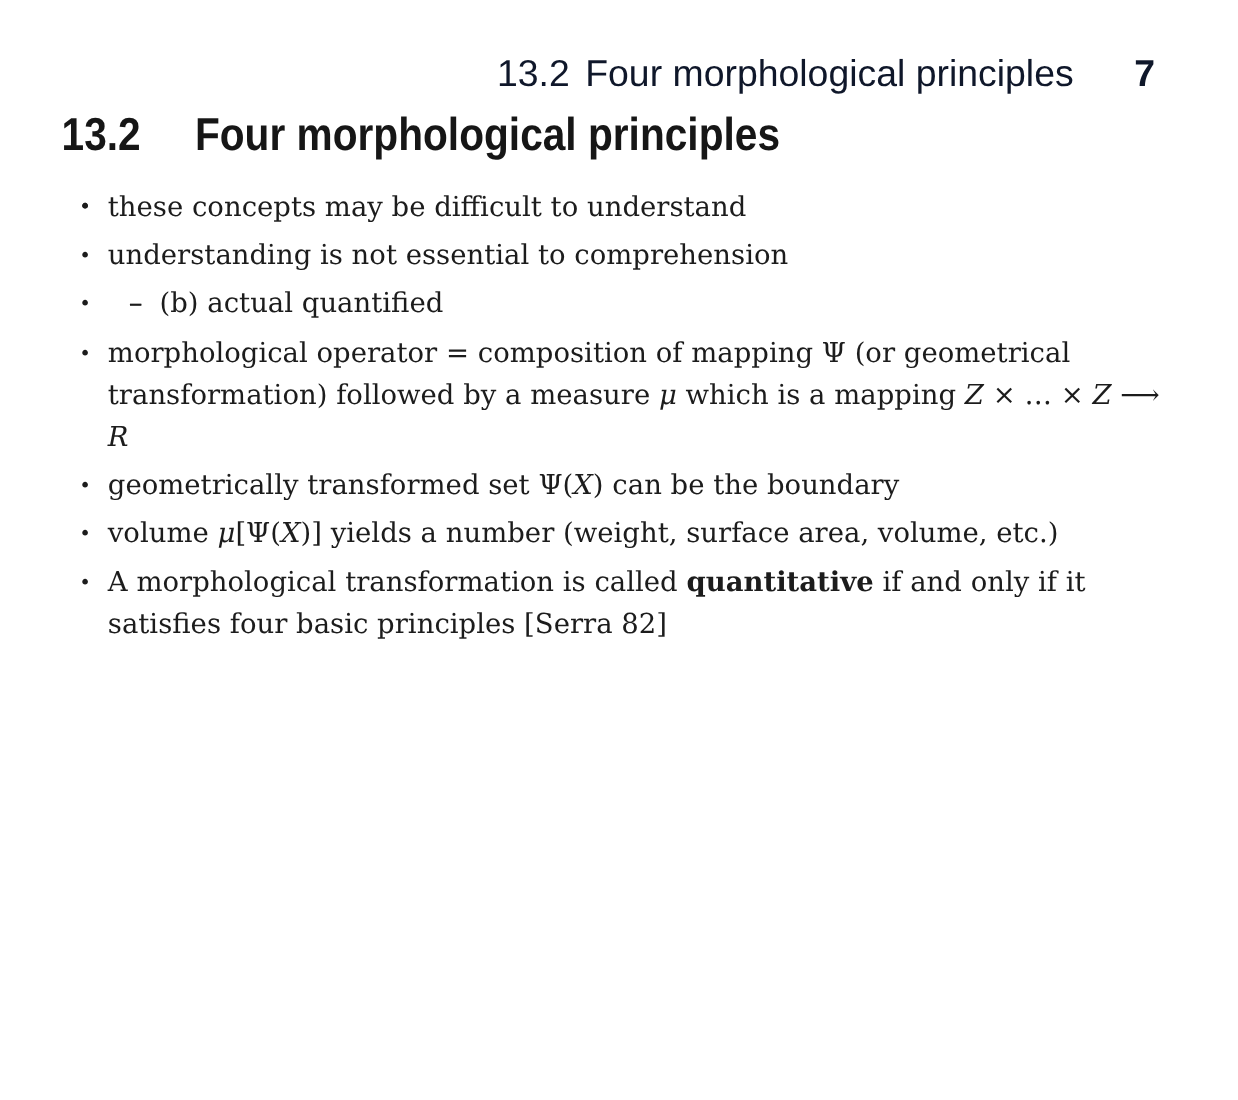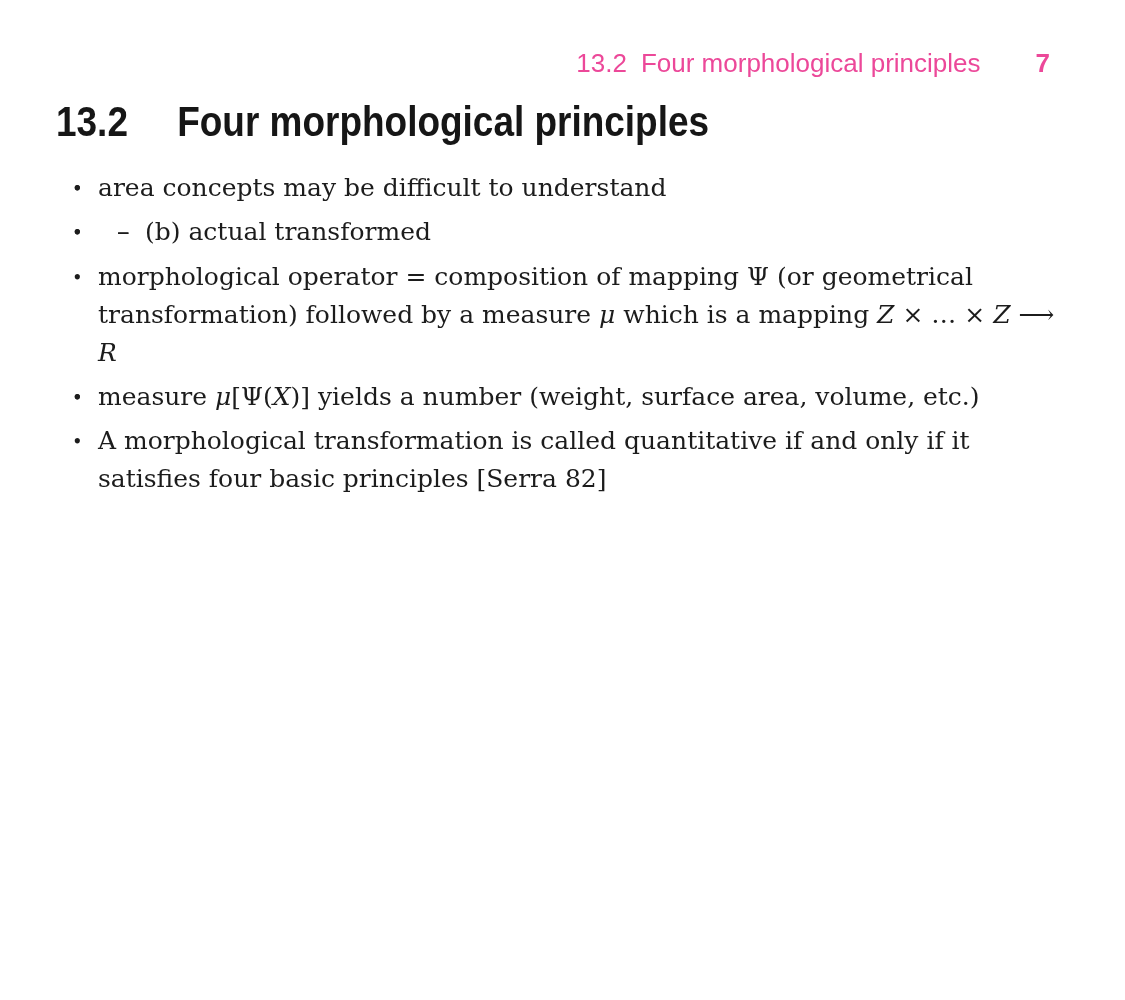--- a/index.html
+++ b/index.html
@@ -16,23 +16,23 @@
     color: #1a1a1a;
     overflow: hidden;
   }
 
   
   .running-header {
     position: absolute;
     top: 50px;
     right: 75px;
     font-family: "Liberation Sans", sans-serif;
-    font-size: 26px;
+    font-size: 34px;
     line-height: 1;
-    color: #ec4899;
+    color: #0f172a;
     white-space: nowrap;
   }
   .rh-title { margin-left: 14px; }
   .rh-page {
     margin-left: 55px;
     font-weight: 700;
   }
 
   
   .section-heading {
@@ -85,45 +85,45 @@
   li.lvl1 > .marker {
     left: -26px;
     top: 1px;
     font-size: 18px;
   }
   li.lvl2 > .marker {
     left: -28px;
     top: 0;
     font-size: 25px;
   }
-  .seg-b { font-weight: 400; }
+  .seg-b { font-weight: 700; }
   .seg-i { font-style: italic; font-family: "DejaVu Serif", serif; }
   .seg-m { font-family: "DejaVu Serif", "DejaVu Sans", serif; }
 </style>
 </head>
 <body>
 
 <div class="page">
 
   <div class="running-header">
     <span class="rh-num">13.2</span><span class="rh-title">Four morphological principles</span><span class="rh-page">7</span>
   </div>
 
   <h1 class="section-heading">
     <span class="sec-num">13.2</span><span>Four morphological principles</span>
   </h1>
 
   <div class="content">
     <ul class="bullets">
         <li class="lvl1"><span class="marker">•</span></li>
-        <li class="lvl1"><span class="marker">•</span><span><span>area concepts may be difficult to understand</span></span></li>
-        <li class="lvl1"><span class="marker">•</span></li>
+        <li class="lvl1"><span class="marker">•</span><span><span>these concepts may be difficult to understand</span></span></li>
+        <li class="lvl1"><span class="marker">•</span><span><span>understanding is not essential to comprehension</span></span></li>
         <li class="lvl1"><span class="marker">•</span></li>
         <li class="lvl2"><span class="marker">–</span></li>
-        <li class="lvl2"><span class="marker">–</span><span><span>(b) actual transformed</span></span></li>
+        <li class="lvl2"><span class="marker">–</span><span><span>(b) actual quantified</span></span></li>
         <li class="lvl1"><span class="marker">•</span><span><span>morphological operator = composition of mapping </span><span class="seg-m">Ψ</span><span> (or geometrical transformation) followed by a measure </span><span class="seg-i">μ</span><span> which is a mapping </span><span class="seg-i">Z</span><span class="seg-m"> × … × </span><span class="seg-i">Z</span><span class="seg-m"> ⟶ </span><span class="seg-i">R</span></span></li>
-        <li class="lvl1"><span class="marker">•</span></li>
-        <li class="lvl1"><span class="marker">•</span><span><span>measure </span><span class="seg-i">μ</span><span class="seg-m">[Ψ(</span><span class="seg-i">X</span><span class="seg-m">)]</span><span> yields a number (weight, surface area, volume, etc.)</span></span></li>
+        <li class="lvl1"><span class="marker">•</span><span><span>geometrically transformed set </span><span class="seg-m">Ψ(</span><span class="seg-i">X</span><span class="seg-m">)</span><span> can be the boundary</span></span></li>
+        <li class="lvl1"><span class="marker">•</span><span><span>volume </span><span class="seg-i">μ</span><span class="seg-m">[Ψ(</span><span class="seg-i">X</span><span class="seg-m">)]</span><span> yields a number (weight, surface area, volume, etc.)</span></span></li>
         <li class="lvl1"><span class="marker">•</span><span><span>A morphological transformation is called </span><span class="seg-b">quantitative</span><span> if and only if it satisfies four basic principles [Serra 82]</span></span></li>
       </ul>
   </div>
 
 </div>
 
 </body></html>

